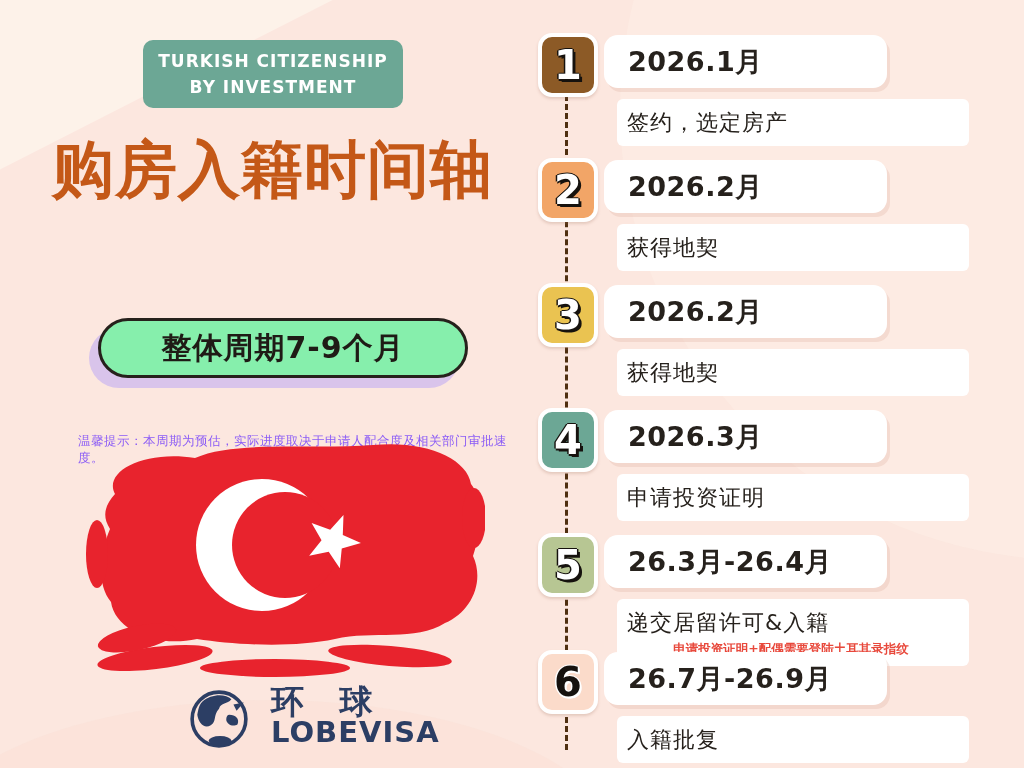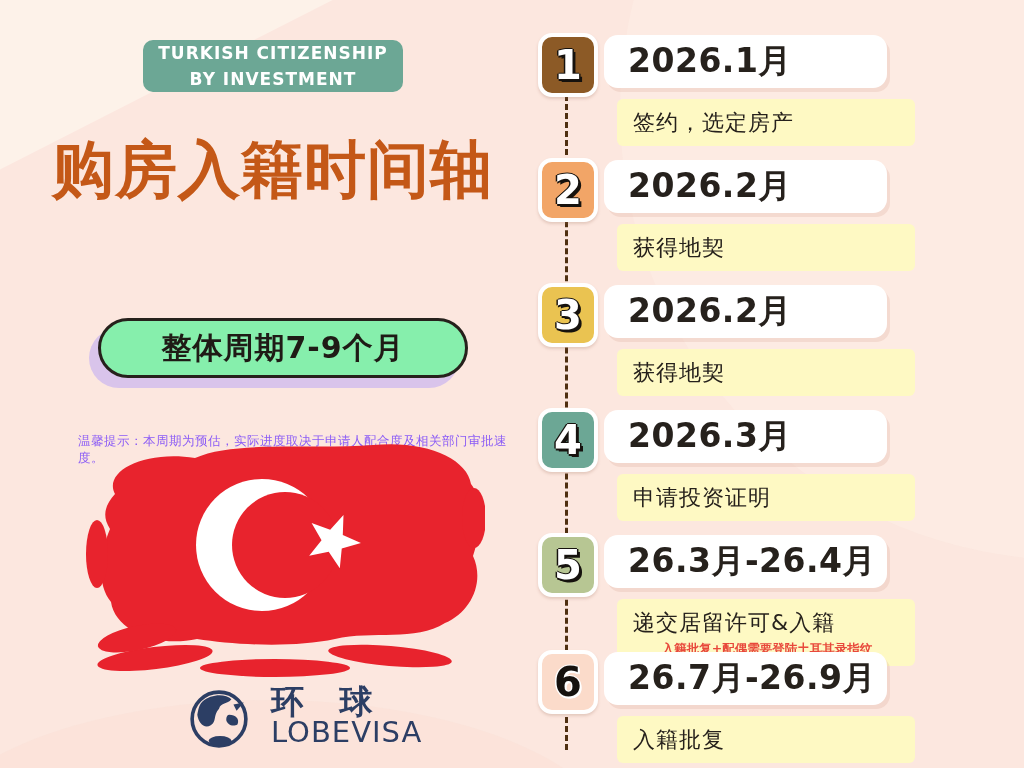--- a/index.html
+++ b/index.html
@@ -19,21 +19,21 @@
     position:absolute; left:620px; top:-340px; width:900px; height:900px;
     border-radius:50%; background:#fdeee5; opacity:.55;
   }
   .bg-bottom {
     position:absolute; left:-80px; top:700px; width:700px; height:300px;
     border-radius:50%; background:#fbe0d6; opacity:.5;
   }
 
   
   .header-badge {
-    position:absolute; left:143px; top:40px; width:260px; height:52px;
+    position:absolute; left:143px; top:40px; width:260px; height:68px;
     background:#6ca795; border-radius:10px; color:#ffffff;
     display:flex; flex-direction:column; align-items:center; justify-content:center;
     font-size:17px; font-weight:600; letter-spacing:1px; line-height:26px;
     text-align:center;
   }
   .main-title { position:absolute; left:15px; top:132px; width:515px; text-align:center; color:#c45817; font-weight:800; }
   .main-title .l1 { font-size:64px; line-height:82px; letter-spacing:2px; }
   .main-title .l2 { font-size:62px; line-height:76px; letter-spacing:1px; }
 
   .period-pill {
@@ -51,21 +51,21 @@
 
   .flag-wrap { position:absolute; left:85px; top:432px; width:400px; height:252px; }
 
   .logo {
     position:absolute; left:188px; top:684px; width:250px; height:72px;
     display:flex; align-items:flex-start; color:#2c3e64;
   }
   .logo .globe { width:62px; height:62px; margin-top:4px; flex:0 0 auto; }
   .logo .words { margin-left:-6px;padding-left:27px; }
   .logo .cn { font-size:33px; font-weight:700; letter-spacing:12px; line-height:36px; }
-  .logo .en { font-size:29px; font-weight:400; letter-spacing:1px; line-height:30px; margin-top:-3px; }
+  .logo .en { font-size:29px; font-weight:700; letter-spacing:1px; line-height:30px; margin-top:-3px; }
 
   
   .timeline-line {
     position:absolute; left:565px; top:95px; height:655px; width:0;
     border-left:3px dashed #4f2f10;
   }
   .step { position:absolute; left:538px; width:400px; }
   .badge {
     position:absolute; left:0; top:0; width:60px; height:64px;
     border:4px solid #ffffff; border-radius:14px;
@@ -81,26 +81,26 @@
     color:#16120e;
     text-shadow:2px 2px 0 #ffffff, -1.5px 0 0 #ffffff, 0 -1.5px 0 #ffffff,
                 1.5px 0 0 #ffffff, 0 1.5px 0 #ffffff;
   }
   .date-card {
     position:absolute; left:66px; top:2px; width:283px; height:53px;
     background:#ffffff; border-radius:14px;
     box-shadow:3px 4px 0 rgba(212,160,140,.22);
     display:flex; align-items:center;
     padding-left:24px;
-    font-size:33px; font-weight:800; color:#26211c; letter-spacing:.5px;
+    font-size:27px; font-weight:800; color:#26211c; letter-spacing:.5px;
   }
   .desc-card {
-    position:absolute; left:79px; top:66px; width:298px; min-height:44px;
-    background:#fef9c3; border-radius:6px;
-    padding:9px 14px 8px 16px;
+    position:absolute; left:79px; top:66px; width:352px; min-height:44px;
+    background:#ffffff; border-radius:6px;
+    padding:9px 14px 8px 10px;
     font-size:22px; color:#26211c; letter-spacing:1px;
   }
   .desc-card .note {
     display:block; font-size:12.5px; color:#e8483b; font-weight:700;
     text-align:center; margin-top:3px; letter-spacing:0;
   }
   .desc-card .note:empty { display:none; margin:0; }
 </style>
 </head>
 <body>
@@ -211,21 +211,21 @@
 
 <div class="step" style="top:533px">
   <div class="badge" style="background: rgb(183, 198, 147);">
     <span class="num">5</span>
   </div>
   <div class="date-card">
     <span>26.3月-26.4月</span>
   </div>
   <div class="desc-card">
     <span>递交居留许可&amp;入籍</span>
-    <span class="note">入籍批复+配偶需要登陆土耳其录指纹</span>
+    <span class="note">申请投资证明+配偶需要登陆土耳其录指纹</span>
   </div>
 </div>
 
 <div class="step" style="top:650px">
   <div class="badge dark" style="background: rgb(251, 219, 202);">
     <span class="num">6</span>
   </div>
   <div class="date-card">
     <span>26.7月-26.9月</span>
   </div>

